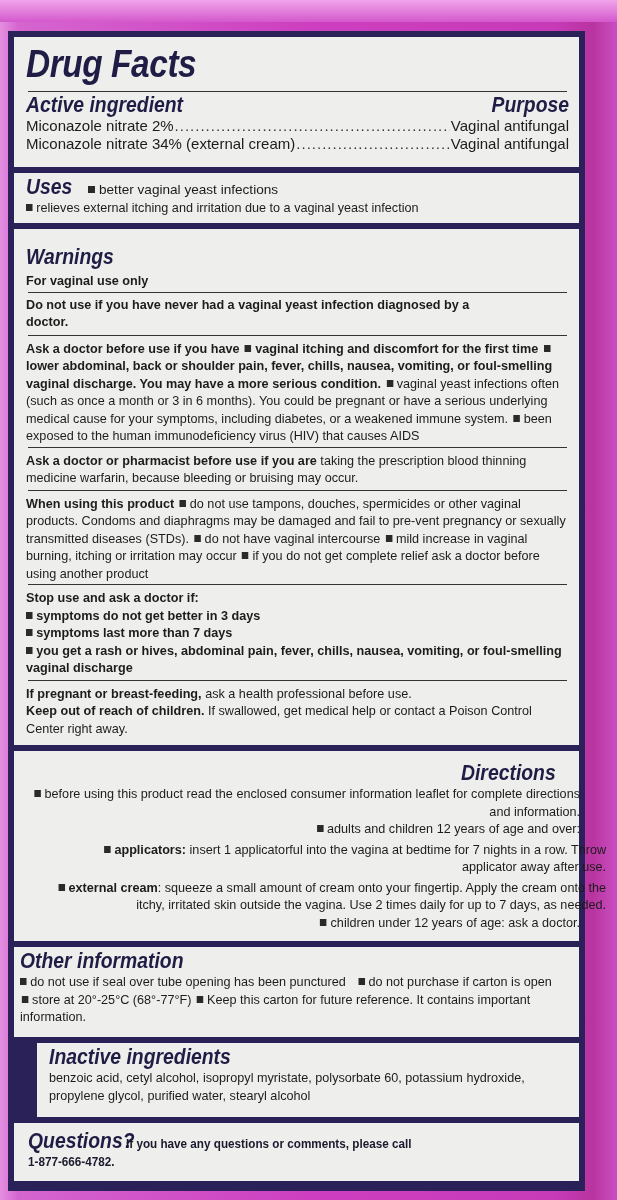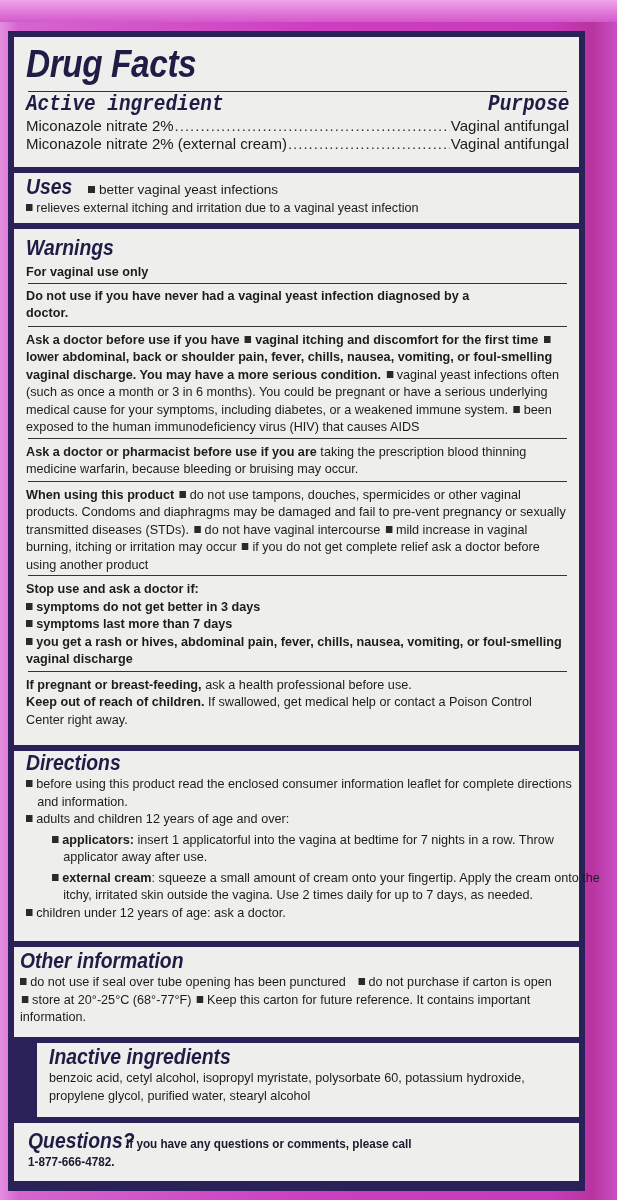--- a/index.html
+++ b/index.html
@@ -51,44 +51,44 @@
 </head>
 <body>
 
 <div class="top-strip"></div>
 
 <div class="frame">
 
   <div class="panel" style="height:130px;padding-top:4px;">
     <div class="h1" style="margin-top:2px;">Drug Facts</div>
     <div class="rule" style="margin-top:6px;"></div>
-    <div style="display:flex;justify-content:space-between;margin-top:1px;font-family:Liberation Mono, monospace;">
+    <div style="display:flex;justify-content:space-between;margin-top:1px;">
       <span class="h2">Active ingredient</span>
       <span class="h2 h2r">Purpose</span>
     </div>
     <div class="t" style="width:100%;transform:none;font-size:15px;">
       <div class="row">
           <span>Miconazole nitrate 2%</span>
           <span class="dots">..............................................................................................................</span>
           <span>Vaginal antifungal</span>
         </div>
       <div class="row">
-          <span>Miconazole nitrate 2% (external cream)</span>
+          <span>Miconazole nitrate 34% (external cream)</span>
           <span class="dots">..............................................................................................................</span>
           <span>Vaginal antifungal</span>
         </div>
     </div>
   </div>
 
   <div class="panel" style="height:50px;padding-top:2px;">
     <div><span class="h2" style="width:60px;">Uses</span><span class="t" style="display:inline;font-size:13.6px;"><span class="bul"></span><span>better vaginal yeast infections</span></span></div>
     <div class="t"><span class="bul" style="margin-left:0;"></span><span>relieves external itching and irritation due to a vaginal yeast infection</span></div>
   </div>
 
-  <div class="panel" style="height:516px;padding-top:7px;">
+  <div class="panel" style="height:516px;padding-top:16px;">
     <div class="h2">Warnings</div>
     <div class="t b" style="margin:3px 0 2px;">For vaginal use only</div>
     <div class="rule"></div>
     <div class="t b" style="margin:3px 0 4px;padding-right:70px;box-sizing:border-box;">Do not use if you have never had a vaginal yeast infection diagnosed by a doctor.</div>
     <div class="rule"></div>
     <div class="t" style="margin:4px 0 2px;">
       <span class="b">Ask a doctor before use if you have</span>
       <span class="bul"></span><span class="b">vaginal itching and discomfort for the first time</span>
       <span class="bul"></span><span class="b">lower abdominal, back or shoulder pain, fever, chills, nausea, vomiting, or foul-smelling vaginal discharge. You may have a more serious condition.</span>
       <span class="bul"></span><span>vaginal yeast infections often (such as once a month or 3 in 6 months). You could be pregnant or have a serious underlying medical cause for your symptoms, including diabetes, or a weakened immune system.</span>
@@ -114,21 +114,21 @@
       <div><span class="bul" style="margin-left:0;"></span><span>symptoms last more than 7 days</span></div>
       <div><span class="bul" style="margin-left:0;"></span><span>you get a rash or hives, abdominal pain, fever, chills, nausea, vomiting, or foul-smelling vaginal discharge</span></div>
     </div>
     <div class="rule"></div>
     <div class="t" style="margin:4px 0 0;">
       <div><span class="b">If pregnant or breast-feeding,</span> <span>ask a health professional before use.</span></div>
       <div><span class="b">Keep out of reach of children.</span> <span>If swallowed, get medical help or contact a Poison Control Center right away.</span></div>
     </div>
   </div>
 
-  <div class="panel" style="height:190px;padding-top:0;">
+  <div class="panel" style="height:190px;padding-top:10px;text-align:right;">
     <div class="h2">Directions</div>
     <div class="t hang"><span class="bul" style="margin-left:0;"></span><span>before using this product read the enclosed consumer information leaflet for complete directions and information.</span></div>
     <div class="t hang"><span class="bul" style="margin-left:0;"></span><span>adults and children 12 years of age and over:</span></div>
     <div class="t hang2" style="margin-top:3px;"><span class="bul"></span><span class="b">applicators:</span> <span>insert 1 applicatorful into the vagina at bedtime for 7 nights in a row. Throw applicator away after use.</span></div>
     <div class="t hang2" style="margin-top:3px;"><span class="bul"></span><span class="b">external cream</span><span>: squeeze a small amount of cream onto your fingertip. Apply the cream onto the itchy, irritated skin outside the vagina. Use 2 times daily for up to 7 days, as needed.</span></div>
     <div class="t hang"><span class="bul" style="margin-left:0;"></span><span>children under 12 years of age: ask a doctor.</span></div>
   </div>
 
   <div class="panel" style="height:90px;padding-top:2px;padding-left:6px;">
     <div class="h2">Other information</div>

